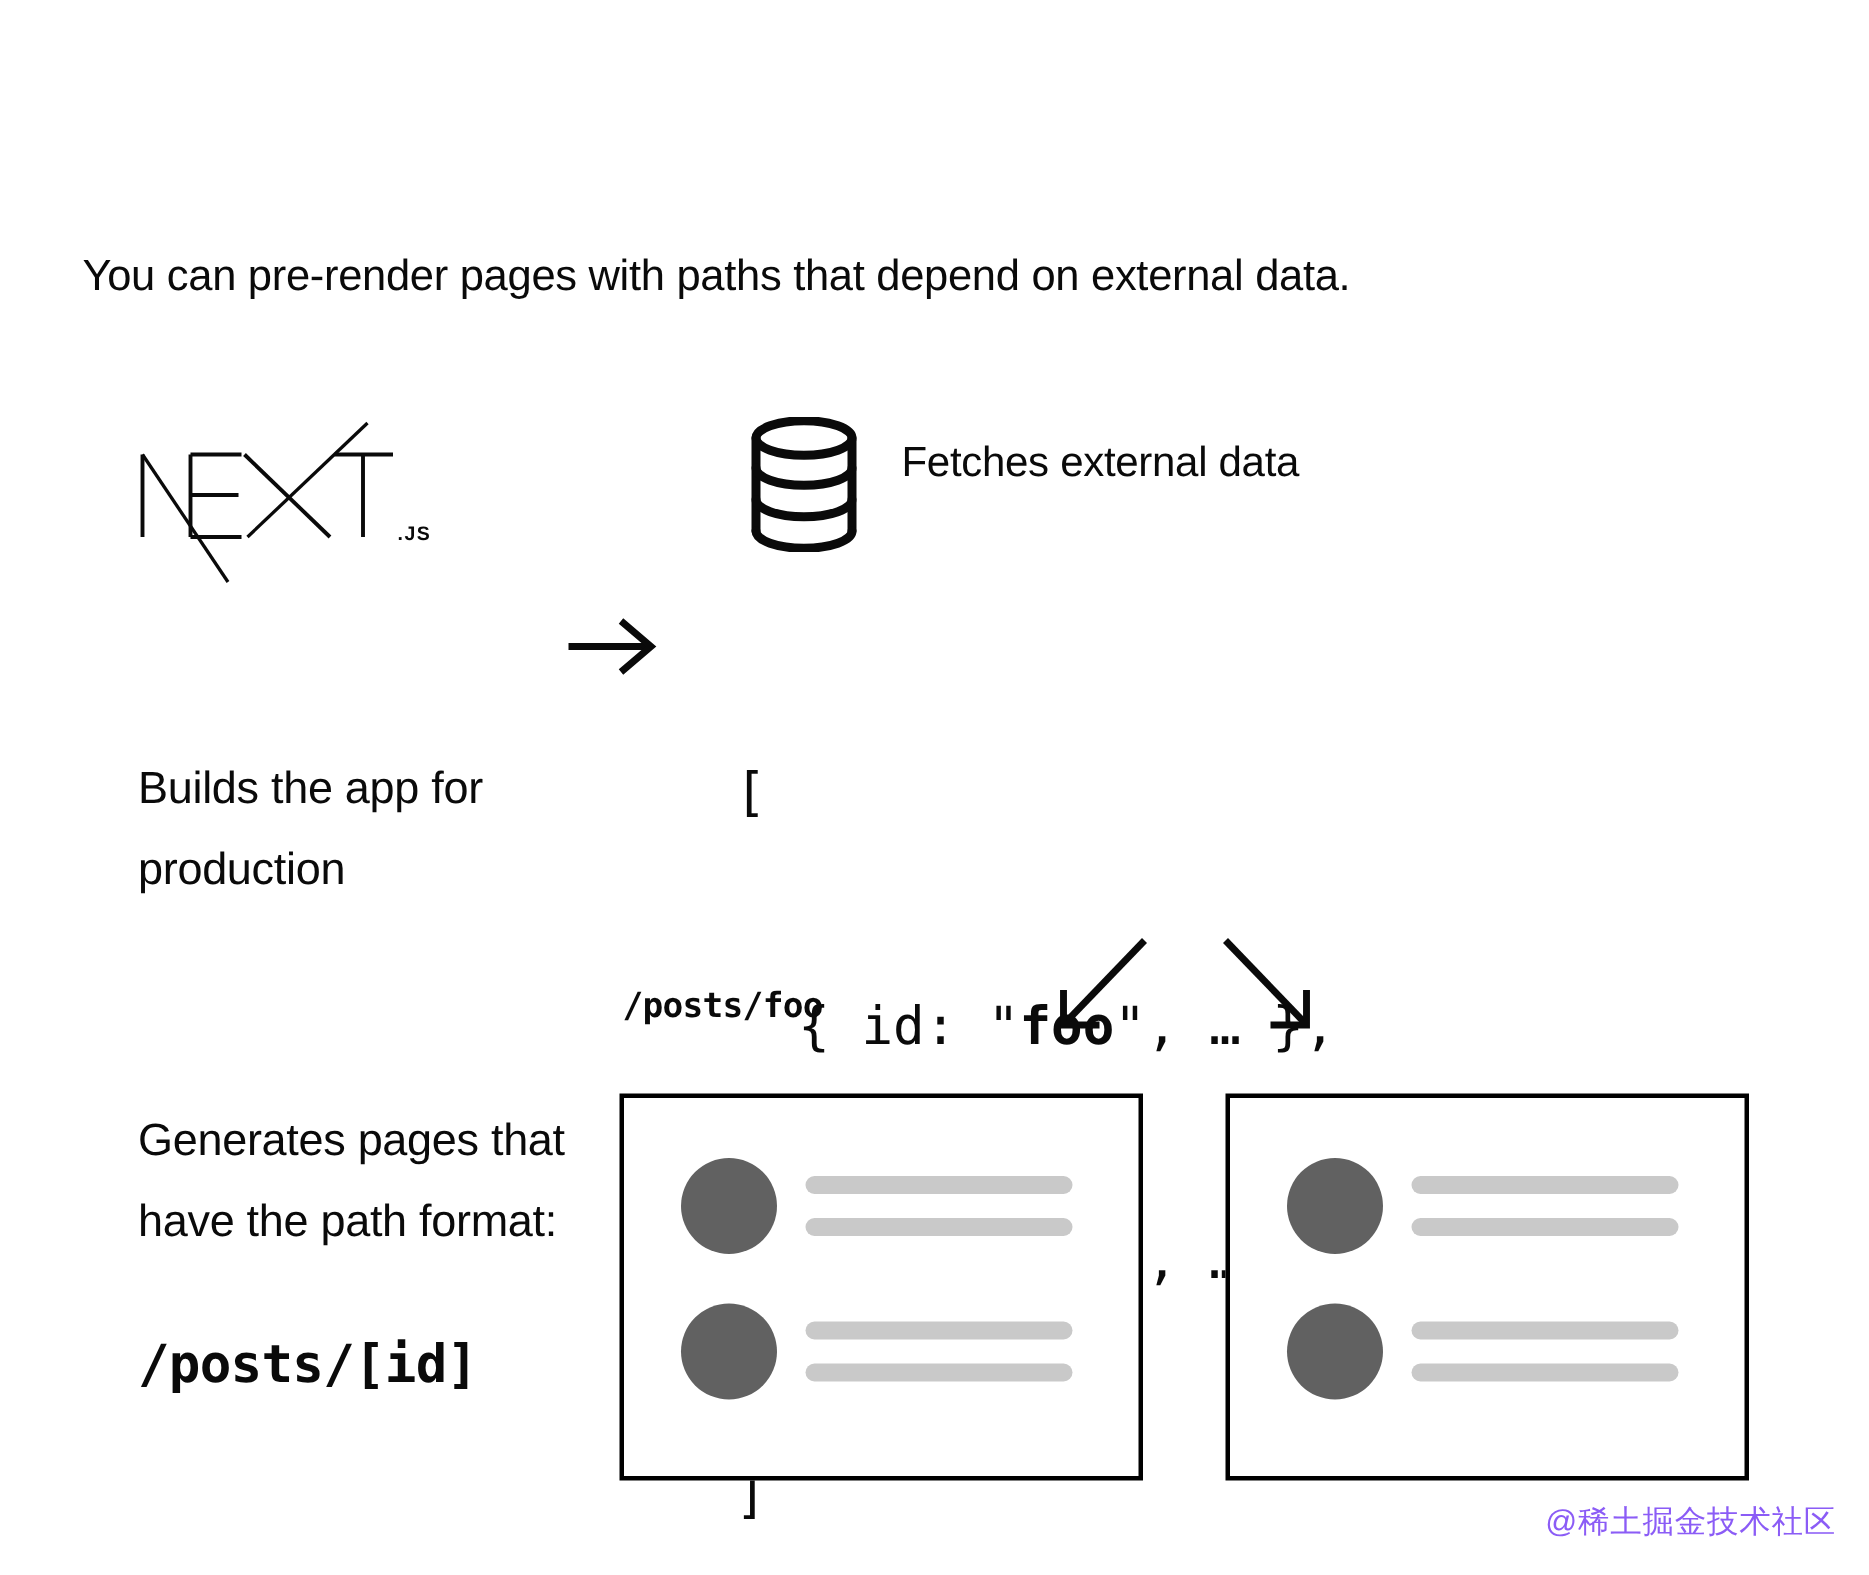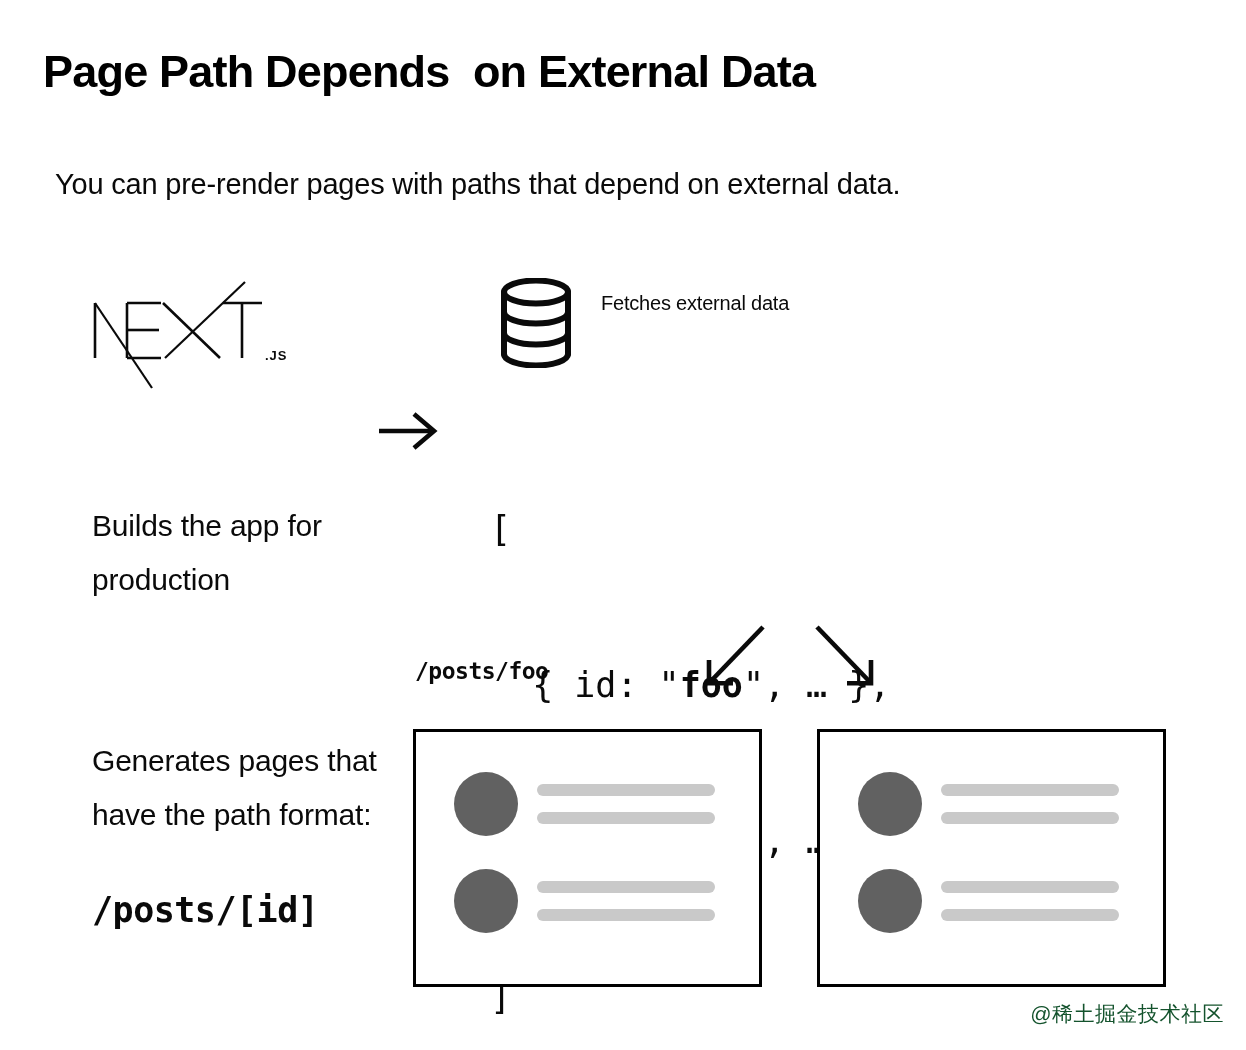--- a/index.html
+++ b/index.html
@@ -25,21 +25,21 @@
   }
   .subtitle {
     left: 43px; top: 168px;
     font-size: 29px;
     letter-spacing: -0.2px;
     margin-left: 12px;
   }
 
   .fetch-label {
     left: 601px; top: 292px;
-    font-size: 20px;
+    font-size: 28px;
     letter-spacing: -0.2px;
     text-align: center;
   }
 
   .mono { font-family: "DejaVu Sans Mono", "Liberation Mono", monospace; }
 
   .next-build {
     left: 90px; top: 399px;
     font-size: 41px;
     font-weight: bold;
@@ -112,21 +112,20 @@
     letter-spacing: 0.5px;
   }
 
   svg { display: block; }
 </style>
 </head>
 <body>
 
 <div class="canvas">
 
-  <h1 class="abs title">Page Path Depends  on External Data</h1>
   <p class="abs subtitle">You can pre-render pages with paths that depend on external data.</p>
 
   <svg class="abs" style="left:88px; top:272px;" width="212" height="122" viewBox="0 0 212 122">
     <g stroke="#0a0a0a" stroke-width="2.6" fill="none">
       <path d="M7,31 V86"></path>
       <path d="M7,31 L64,116" stroke-width="2.2"></path>
       <path d="M39,31 V86"></path>
       <path d="M39,31 H73"></path>
       <path d="M39,58 H71"></path>
       <path d="M39,86 H73"></path>
@@ -207,15 +206,15 @@
       <div class="bars">
         <div class="bar" style="background: rgb(201, 201, 201);"></div>
         <div class="bar" style="background: rgb(201, 201, 201);"></div>
       </div>
     </div>
   </div>
 
   <div class="abs generates-caption">Generates pages that have the path format:</div>
   <div class="abs path-format mono">/posts/[id]</div>
 
-  <div class="abs watermark" style="color: #14532d;">@稀土掘金技术社区</div>
+  <div class="abs watermark" style="color: #8b5cf6;">@稀土掘金技术社区</div>
 
 </div>
 
 </body></html>

